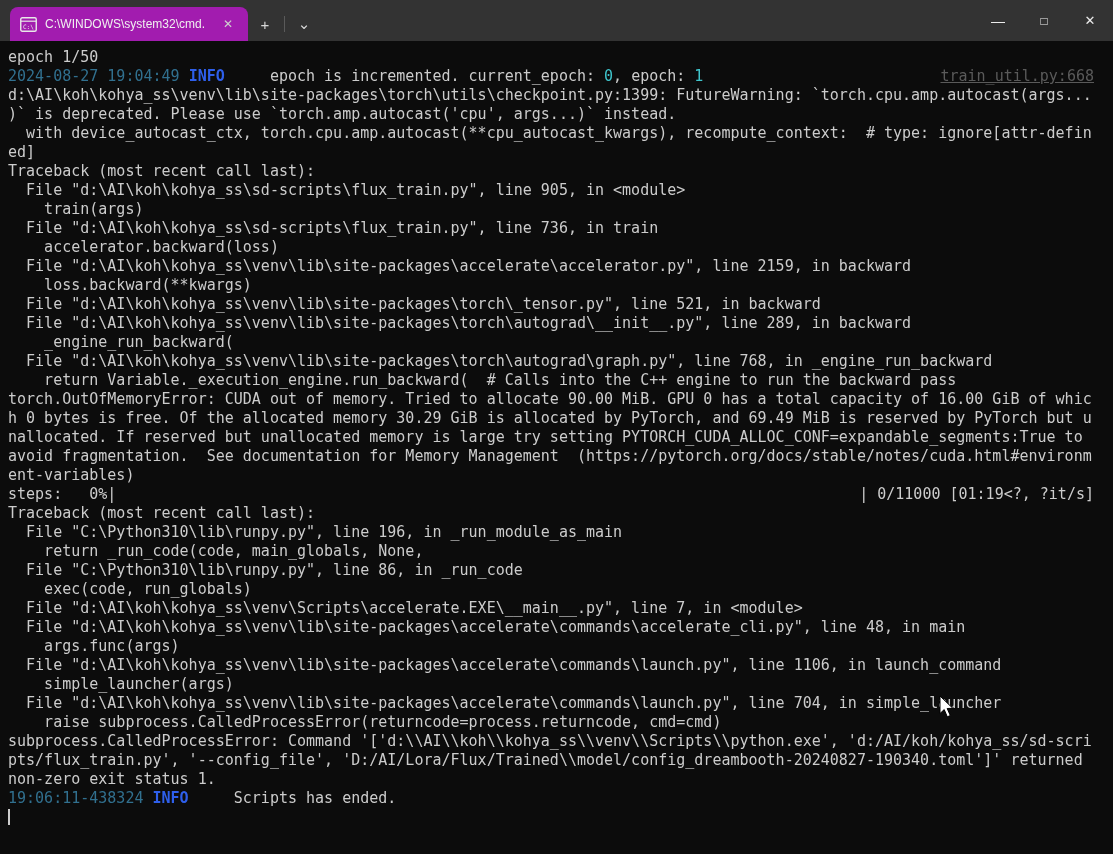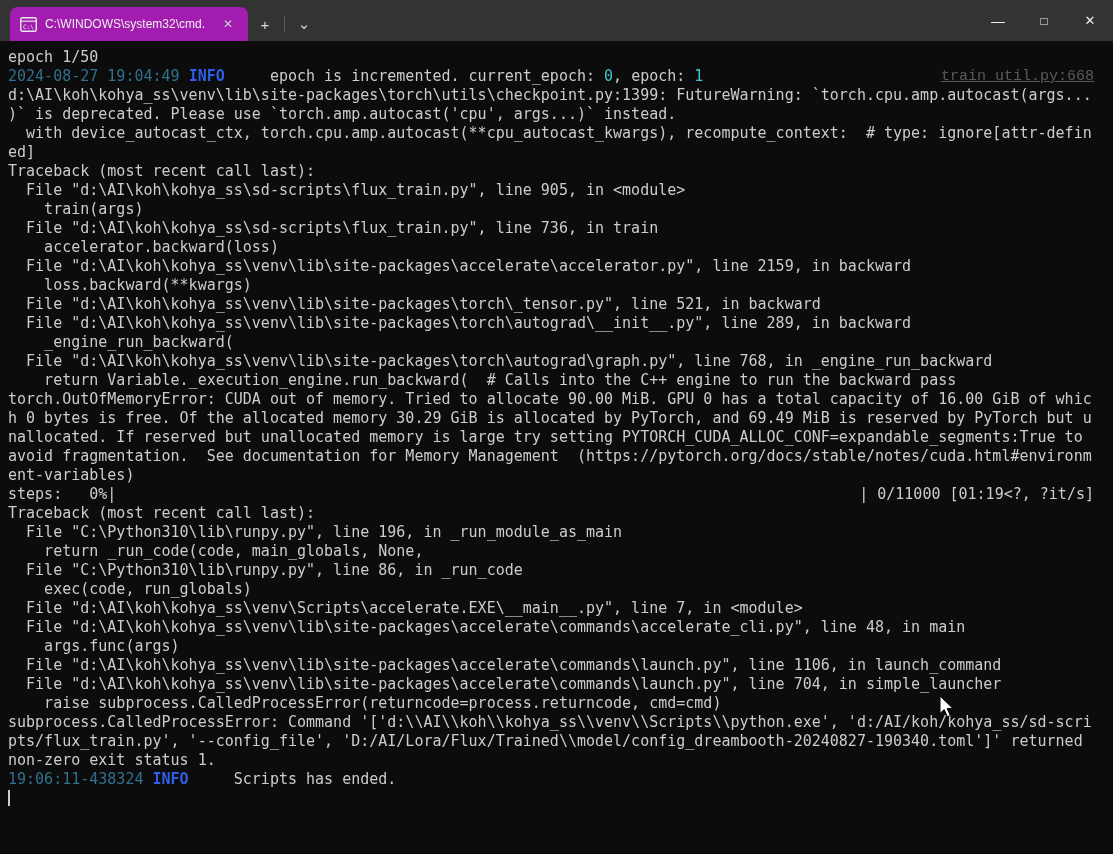--- a/index.html
+++ b/index.html
@@ -49,21 +49,21 @@
     color:var(--fg,#cccccc);
     cursor:text;
   }
   .term-line{display:flex;white-space:pre;height:19px;overflow:hidden;}
   .term-line span{flex:0 0 auto;}
   .seg-right{margin-left:auto;}
   .seg-u{text-decoration:underline;}
   .c-ts{color:var(--ts,#31708f);}
   .c-info{color:var(--info,#2e5feb);font-weight:bold;}
   .c-num{color:var(--num,#3fc5cc);}
-  .c-meta{color:var(--meta,#5a5a5a);font-family:Liberation Mono, monospace;}
+  .c-meta{color:var(--meta,#5a5a5a);}
   .caret{width:2px;height:16px;background:#cccccc;margin-top:1px;}
   
   .mouse{position:absolute;left:938px;top:695px;width:22px;height:24px;pointer-events:none;}
 </style>
 </head>
 <body>
 
 <div class="titlebar">
   <div class="tab">
     <span class="tab-icon">
@@ -113,20 +113,21 @@
     <div class="term-line"><span>steps:   0%|</span><span class="seg-right">| 0/11000 [01:19&lt;?, ?it/s]</span></div>
     <div class="term-line"><span>Traceback (most recent call last):</span></div>
     <div class="term-line"><span>  File "C:\Python310\lib\runpy.py", line 196, in _run_module_as_main</span></div>
     <div class="term-line"><span>    return _run_code(code, main_globals, None,</span></div>
     <div class="term-line"><span>  File "C:\Python310\lib\runpy.py", line 86, in _run_code</span></div>
     <div class="term-line"><span>    exec(code, run_globals)</span></div>
     <div class="term-line"><span>  File "d:\AI\koh\kohya_ss\venv\Scripts\accelerate.EXE\__main__.py", line 7, in &lt;module&gt;</span></div>
     <div class="term-line"><span>  File "d:\AI\koh\kohya_ss\venv\lib\site-packages\accelerate\commands\accelerate_cli.py", line 48, in main</span></div>
     <div class="term-line"><span>    args.func(args)</span></div>
     <div class="term-line"><span>  File "d:\AI\koh\kohya_ss\venv\lib\site-packages\accelerate\commands\launch.py", line 1106, in launch_command</span></div>
+    <div class="term-line"><span>    simple_launcher(args)</span></div>
     <div class="term-line"><span>  File "d:\AI\koh\kohya_ss\venv\lib\site-packages\accelerate\commands\launch.py", line 704, in simple_launcher</span></div>
     <div class="term-line"><span>    raise subprocess.CalledProcessError(returncode=process.returncode, cmd=cmd)</span></div>
     <div class="term-line"><span>subprocess.CalledProcessError: Command '['d:\\AI\\koh\\kohya_ss\\venv\\Scripts\\python.exe', 'd:/AI/koh/kohya_ss/sd-scri</span></div>
     <div class="term-line"><span>pts/flux_train.py', '--config_file', 'D:/AI/Lora/Flux/Trained\\model/config_dreambooth-20240827-190340.toml']' returned</span></div>
     <div class="term-line"><span>non-zero exit status 1.</span></div>
     <div class="term-line"><span class="c-ts">19:06:11-438324</span><span> </span><span class="c-info">INFO</span><span>     Scripts has ended.</span></div>
     <div class="term-line"><div class="caret"></div></div>
   </div>
 
 <div class="mouse">

